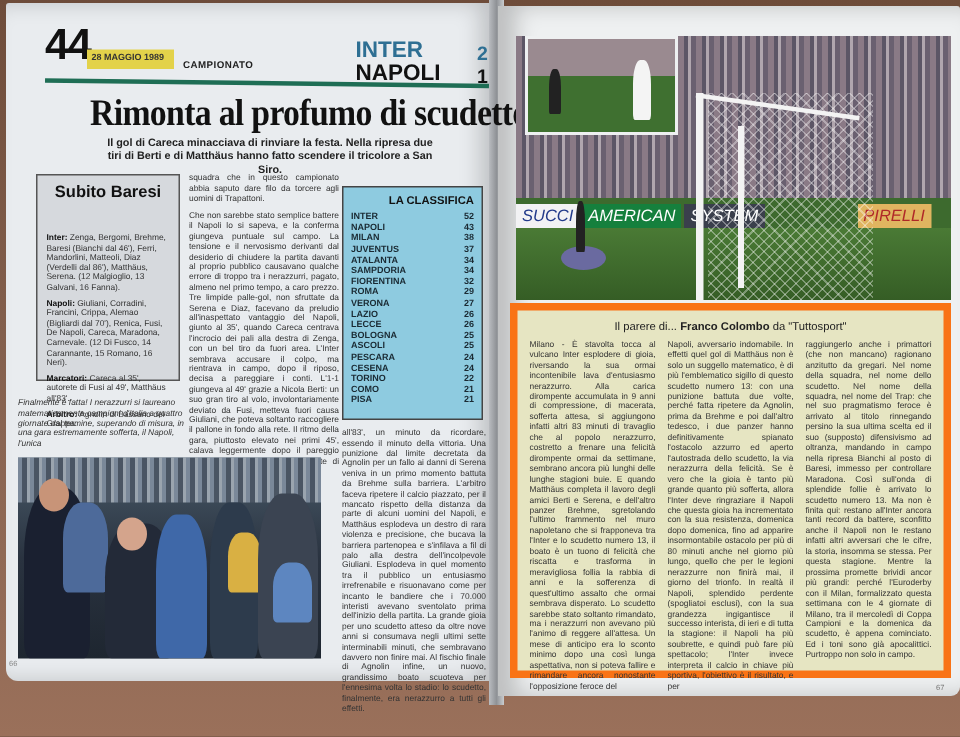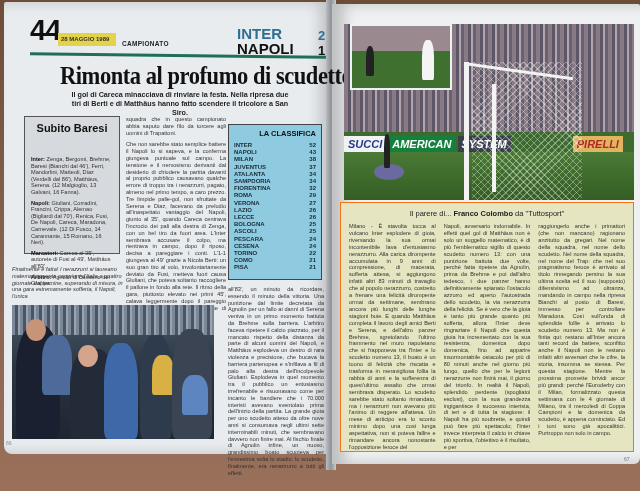--- a/index.html
+++ b/index.html
@@ -33,25 +33,25 @@
   .col3{position:absolute;left:228px;top:286px;width:96px;font-size:5.6px;line-height:6.8px;color:#333;text-align:justify}
   .photo-left{position:absolute;left:12px;top:305px;width:202px;height:134px;background:linear-gradient(180deg,#56697a 0%,#3c4a58 20%,#2a3340 50%,#1e2630 100%);overflow:hidden}
   .crowd{position:absolute;left:0;top:0;width:100%;height:30px;background:repeating-linear-gradient(90deg,#7a8899 0 3px,#4a5563 3px 6px,#9aa4ae 6px 8px)}
   .fig{position:absolute;border-radius:40% 40% 10% 10%}
   .pg-num-l{position:absolute;left:6px;top:440px;font-size:5px;color:#888}
   
   .photo-right{position:absolute;left:344px;top:24px;width:290px;height:176px;background:#3d6a2e;overflow:hidden}
   .stands{position:absolute;left:0;top:0;width:100%;height:108px;background:repeating-linear-gradient(90deg,#8a7a86 0 4px,#5c5666 4px 7px,#b0a6ae 7px 9px,#6a6070 9px 12px)}
   .pitch{position:absolute;left:0;top:128px;width:100%;height:48px;background:linear-gradient(180deg,#4a7a35,#355d25)}
   .boards{position:absolute;left:0;top:112px;width:100%;height:18px;display:flex;gap:2px}
-  .board{font-size:11px;font-weight:bold;font-style:italic;padding:2px 4px;white-space:nowrap}
+  .board{font-size:11px;font-weight:normal;font-style:italic;padding:2px 4px;white-space:nowrap}
   .inset{position:absolute;left:6px;top:0;width:102px;height:66px;background:linear-gradient(180deg,#9a8a90 0 40%,#3f7030 40%);border:2px solid #eef0f1}
   .goalpost{position:absolute;background:#f3f3f3}
   .net{position:absolute;left:128px;top:38px;width:110px;height:140px;background:repeating-linear-gradient(45deg,rgba(255,255,255,.35) 0 1px,transparent 1px 5px),repeating-linear-gradient(-45deg,rgba(255,255,255,.35) 0 1px,transparent 1px 5px)}
-  .opinion{position:absolute;left:340px;top:202px;width:294px;height:250px;background:#e6e5c2;border:1px solid #f97316;padding:6px 8px}
+  .opinion{position:absolute;left:340px;top:202px;width:294px;height:250px;background:#e6e5c2;border:5px solid #f97316;padding:6px 8px}
   .opinion h3{font-size:7.5px;text-align:center;font-weight:normal;color:#222;margin-bottom:5px}
   .opinion h3 b{font-weight:bold}
   .ocols{display:flex;gap:8px}
   .ocol{flex:1;font-size:5.6px;line-height:6.9px;color:#333;text-align:justify}
   .pg-num-r{position:absolute;left:624px;top:456px;font-size:5px;color:#777}
 </style>
 </head>
 <body>
 
 <div class="desk"></div>

